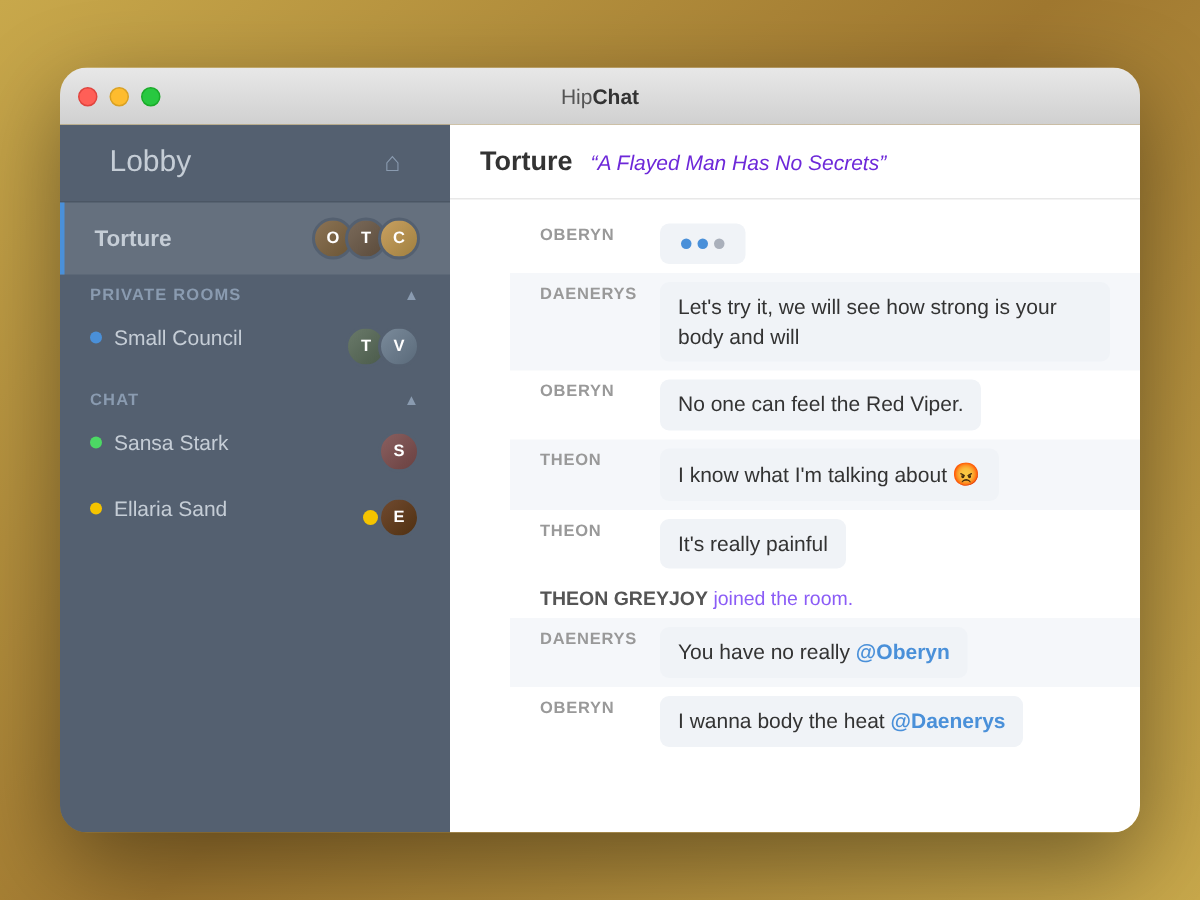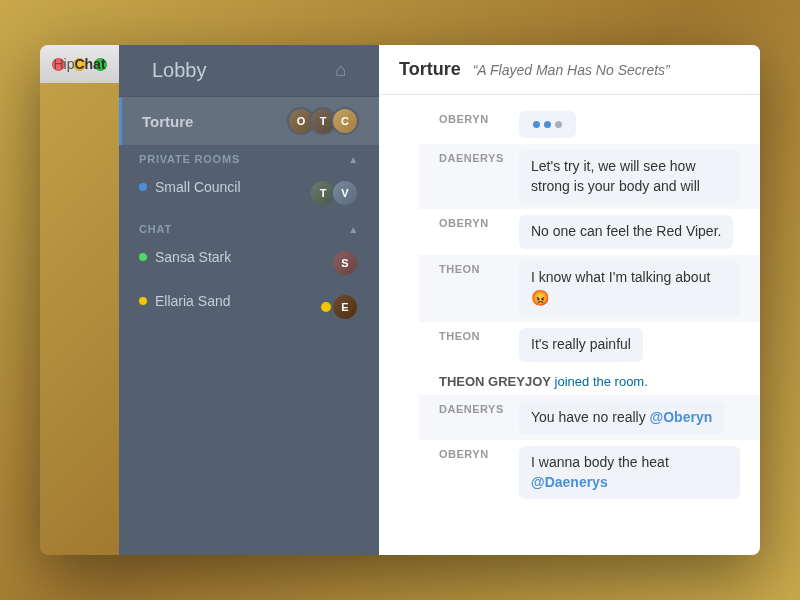--- a/index.html
+++ b/index.html
@@ -9,25 +9,25 @@
       height: 600px;
       display: flex;
       align-items: center;
       justify-content: center;
       font-family: -apple-system, BlinkMacSystemFont, 'Helvetica Neue', Arial, sans-serif;
     }
 
     .window {
       width: 720px;
       height: 510px;
-      border-radius: 8px;
+      border-radius: 18px;
       overflow: hidden;
       box-shadow: 0 20px 60px rgba(0,0,0,0.4);
       display: flex;
-      flex-direction: row;
+      flex-direction: column;
     }
 
     .titlebar {
       background: linear-gradient(to bottom, #e8e8e8, #d0d0d0);
       height: 38px;
       display: flex;
       align-items: center;
       padding: 0 12px;
       flex-shrink: 0;
       position: relative;
@@ -213,21 +213,21 @@
     }
 
     .chat-header-name {
       font-size: 18px;
       font-weight: 600;
       color: #333;
     }
 
     .chat-header-desc {
       font-size: 14px;
-      color: #737373;
+      color: #6d28d9;
       font-style: italic;
     }
 
     .messages {
       flex: 1;
       overflow-y: auto;
       padding: 10px 0;
       margin-left: 40px;
     }
 
@@ -278,21 +278,21 @@
 
     .typing-dot.active { background: #4a90d9; }
 
     .system-msg {
       padding: 6px 20px;
       font-size: 13px;
       color: #aaa;
     }
 
     .system-msg span.name { color: #555; font-weight: 600; }
-    .system-msg span.action { color: #0369a1; }
+    .system-msg span.action { color: #8b5cf6; }
 
     .mention {
       color: #4a90d9;
       font-weight: 600;
     }
 
     .emoji { font-size: 15px; }
   </style>
 </head>
 <body>

